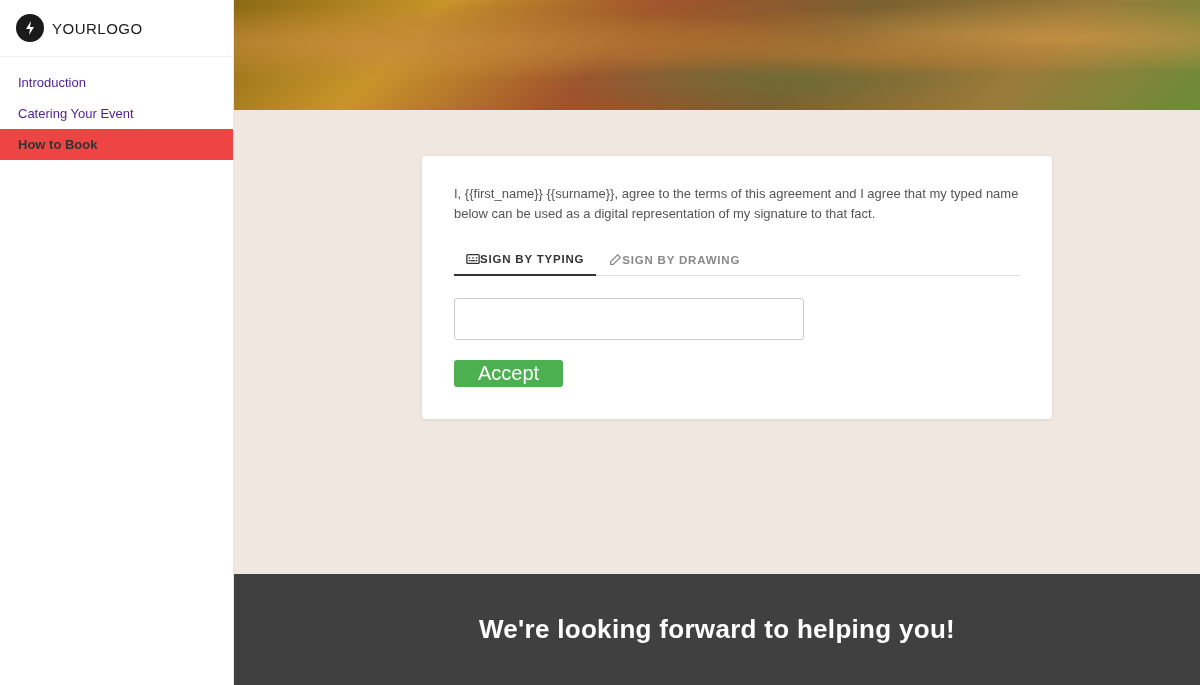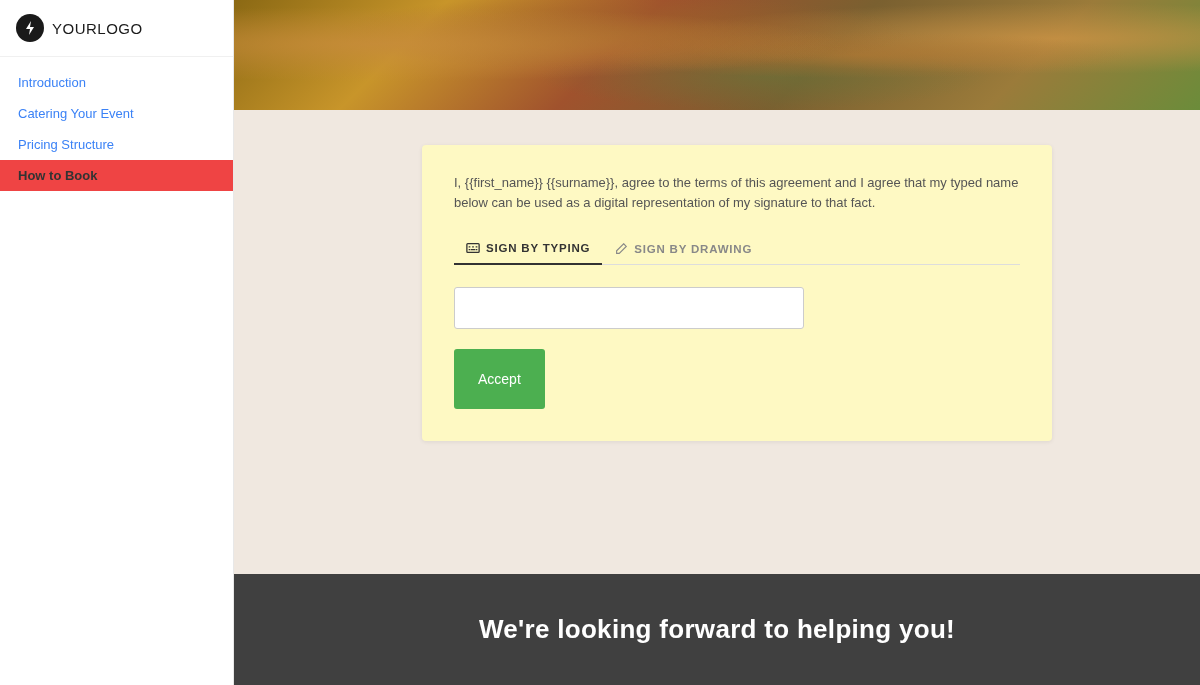--- a/index.html
+++ b/index.html
@@ -35,21 +35,21 @@
     .logo-text { font-size: 15px; font-weight: 700; color: #1a1a1a; letter-spacing: 0.5px; }
     .logo-text span { font-weight: 400; }
 
     .sidebar-nav {
       padding: 10px 0;
       flex: 1;
     }
     .nav-item {
       padding: 8px 18px;
       font-size: 13px;
-      color: #3b82f6;
+      color: #4c1d95;
       cursor: pointer;
       display: block;
     }
     .nav-item.active {
       background: #ef4444;
       color: #333;
       font-weight: 700;
     }
 
     
@@ -83,45 +83,45 @@
     }
 
     
     .content-area {
       flex: 1;
       padding: 30px 60px 30px 100px;
       background: #f0e8e0;
     }
 
     .signature-card {
-      background: #fef9c3;
+      background: #ffffff;
       border-radius: 4px;
       padding: 28px 32px 32px;
       max-width: 630px;
-      margin: 5px auto;
+      margin: 16px auto;
       box-shadow: 0 1px 4px rgba(0,0,0,0.08);
     }
 
     .agreement-text {
       font-size: 13px;
       color: #555;
       line-height: 1.55;
       margin-bottom: 20px;
     }
 
     .tabs-row {
       display: flex;
       align-items: center;
       border-bottom: 1px solid #ddd;
       margin-bottom: 22px;
     }
     .tab-item {
       display: flex;
       align-items: center;
-      gap: 6px;
+      gap: 0;
       padding: 8px 12px;
       font-size: 11.5px;
       font-weight: 600;
       letter-spacing: 0.8px;
       cursor: pointer;
       color: #888;
       text-transform: uppercase;
     }
     .tab-item.active {
       color: #333;
@@ -147,22 +147,22 @@
       outline: none;
       display: block;
       margin-bottom: 20px;
     }
 
     .accept-btn {
       background: #4caf50;
       color: #fff;
       border: none;
       border-radius: 3px;
-      padding: 22px 24px;
-      font-size: 14px;
+      padding: 2px 24px;
+      font-size: 20px;
       font-weight: 500;
       cursor: pointer;
     }
 
     
     .footer-banner {
       background: #404040;
       padding: 40px 20px;
       text-align: center;
       flex-shrink: 0;
@@ -184,21 +184,20 @@
         <polygon points="9,1 4,9 8,9 7,15 12,7 8,7"></polygon>
       </svg>
     </div>
     <span class="logo-text">
       <span>YOUR</span><span style="font-weight:400">LOGO</span>
     </span>
   </div>
   <nav class="sidebar-nav">
     <a class="nav-item">Introduction</a>
     <a class="nav-item">Catering Your Event</a>
-    <a class="nav-item">Pricing Structure</a>
     <a class="nav-item active">How to Book</a>
   </nav>
 </aside>
 
 <main class="main">
 
   <div class="hero-image"></div>
 
   <div class="content-area">
     <div class="signature-card">

